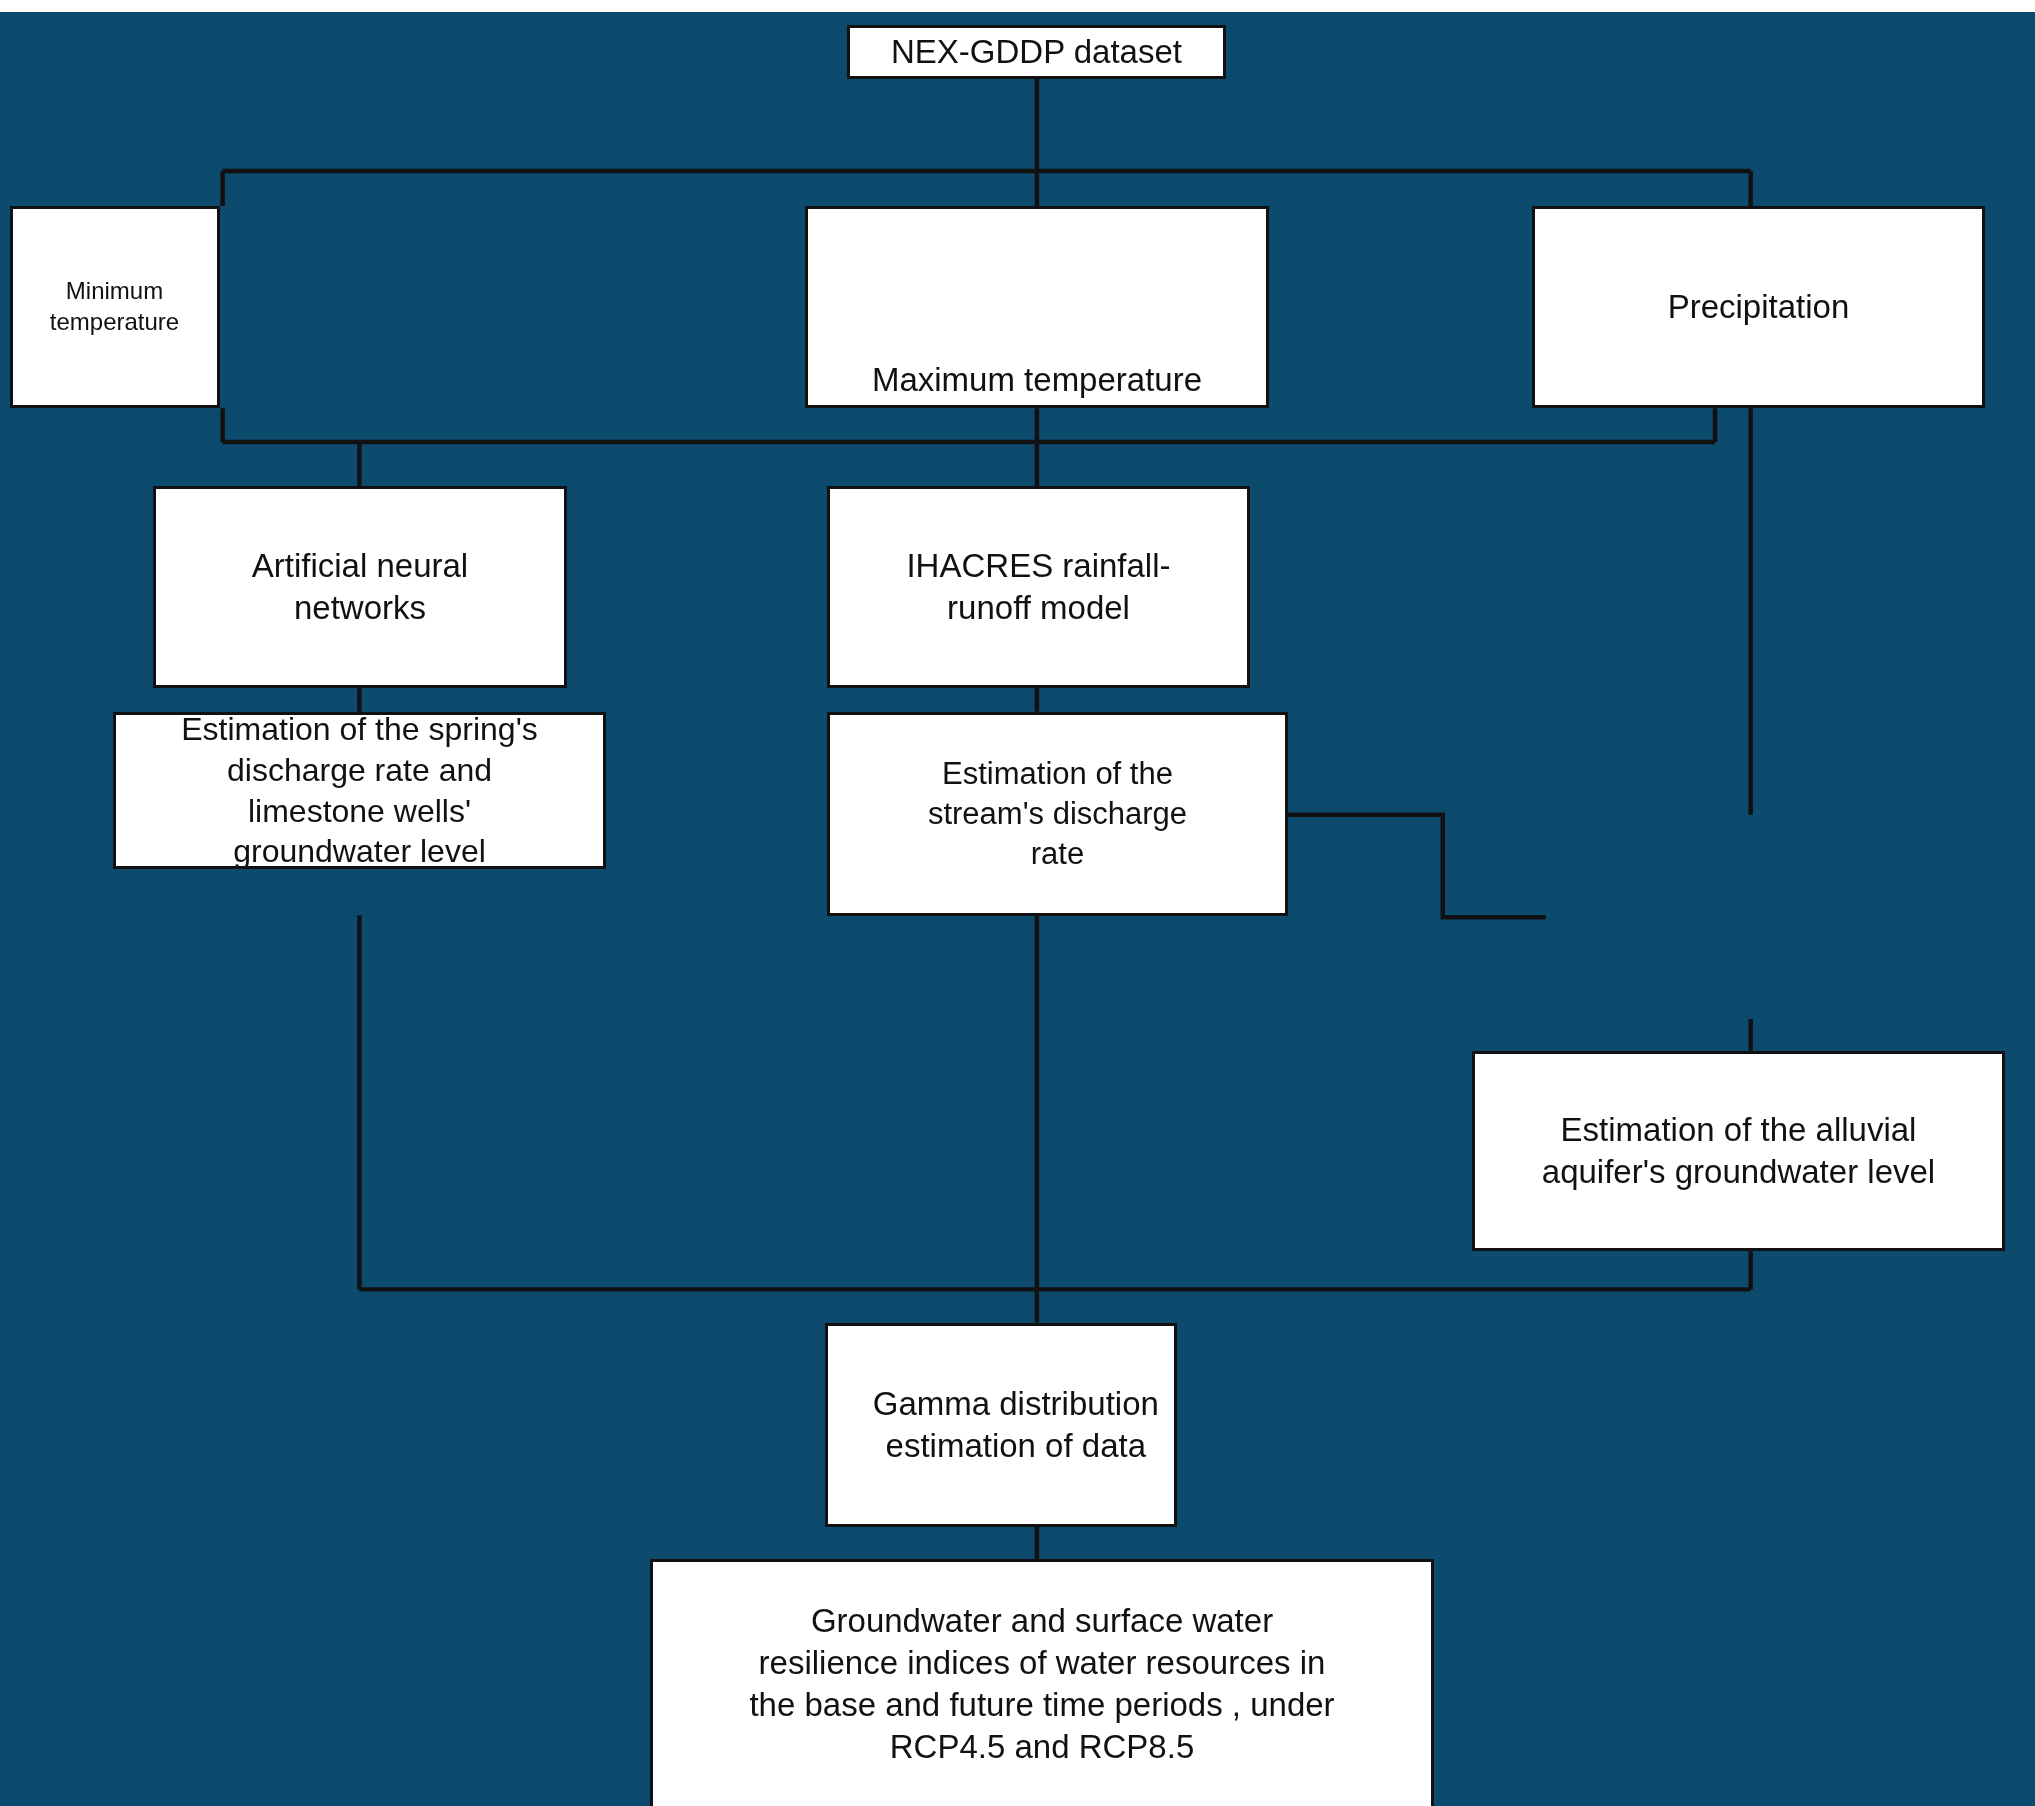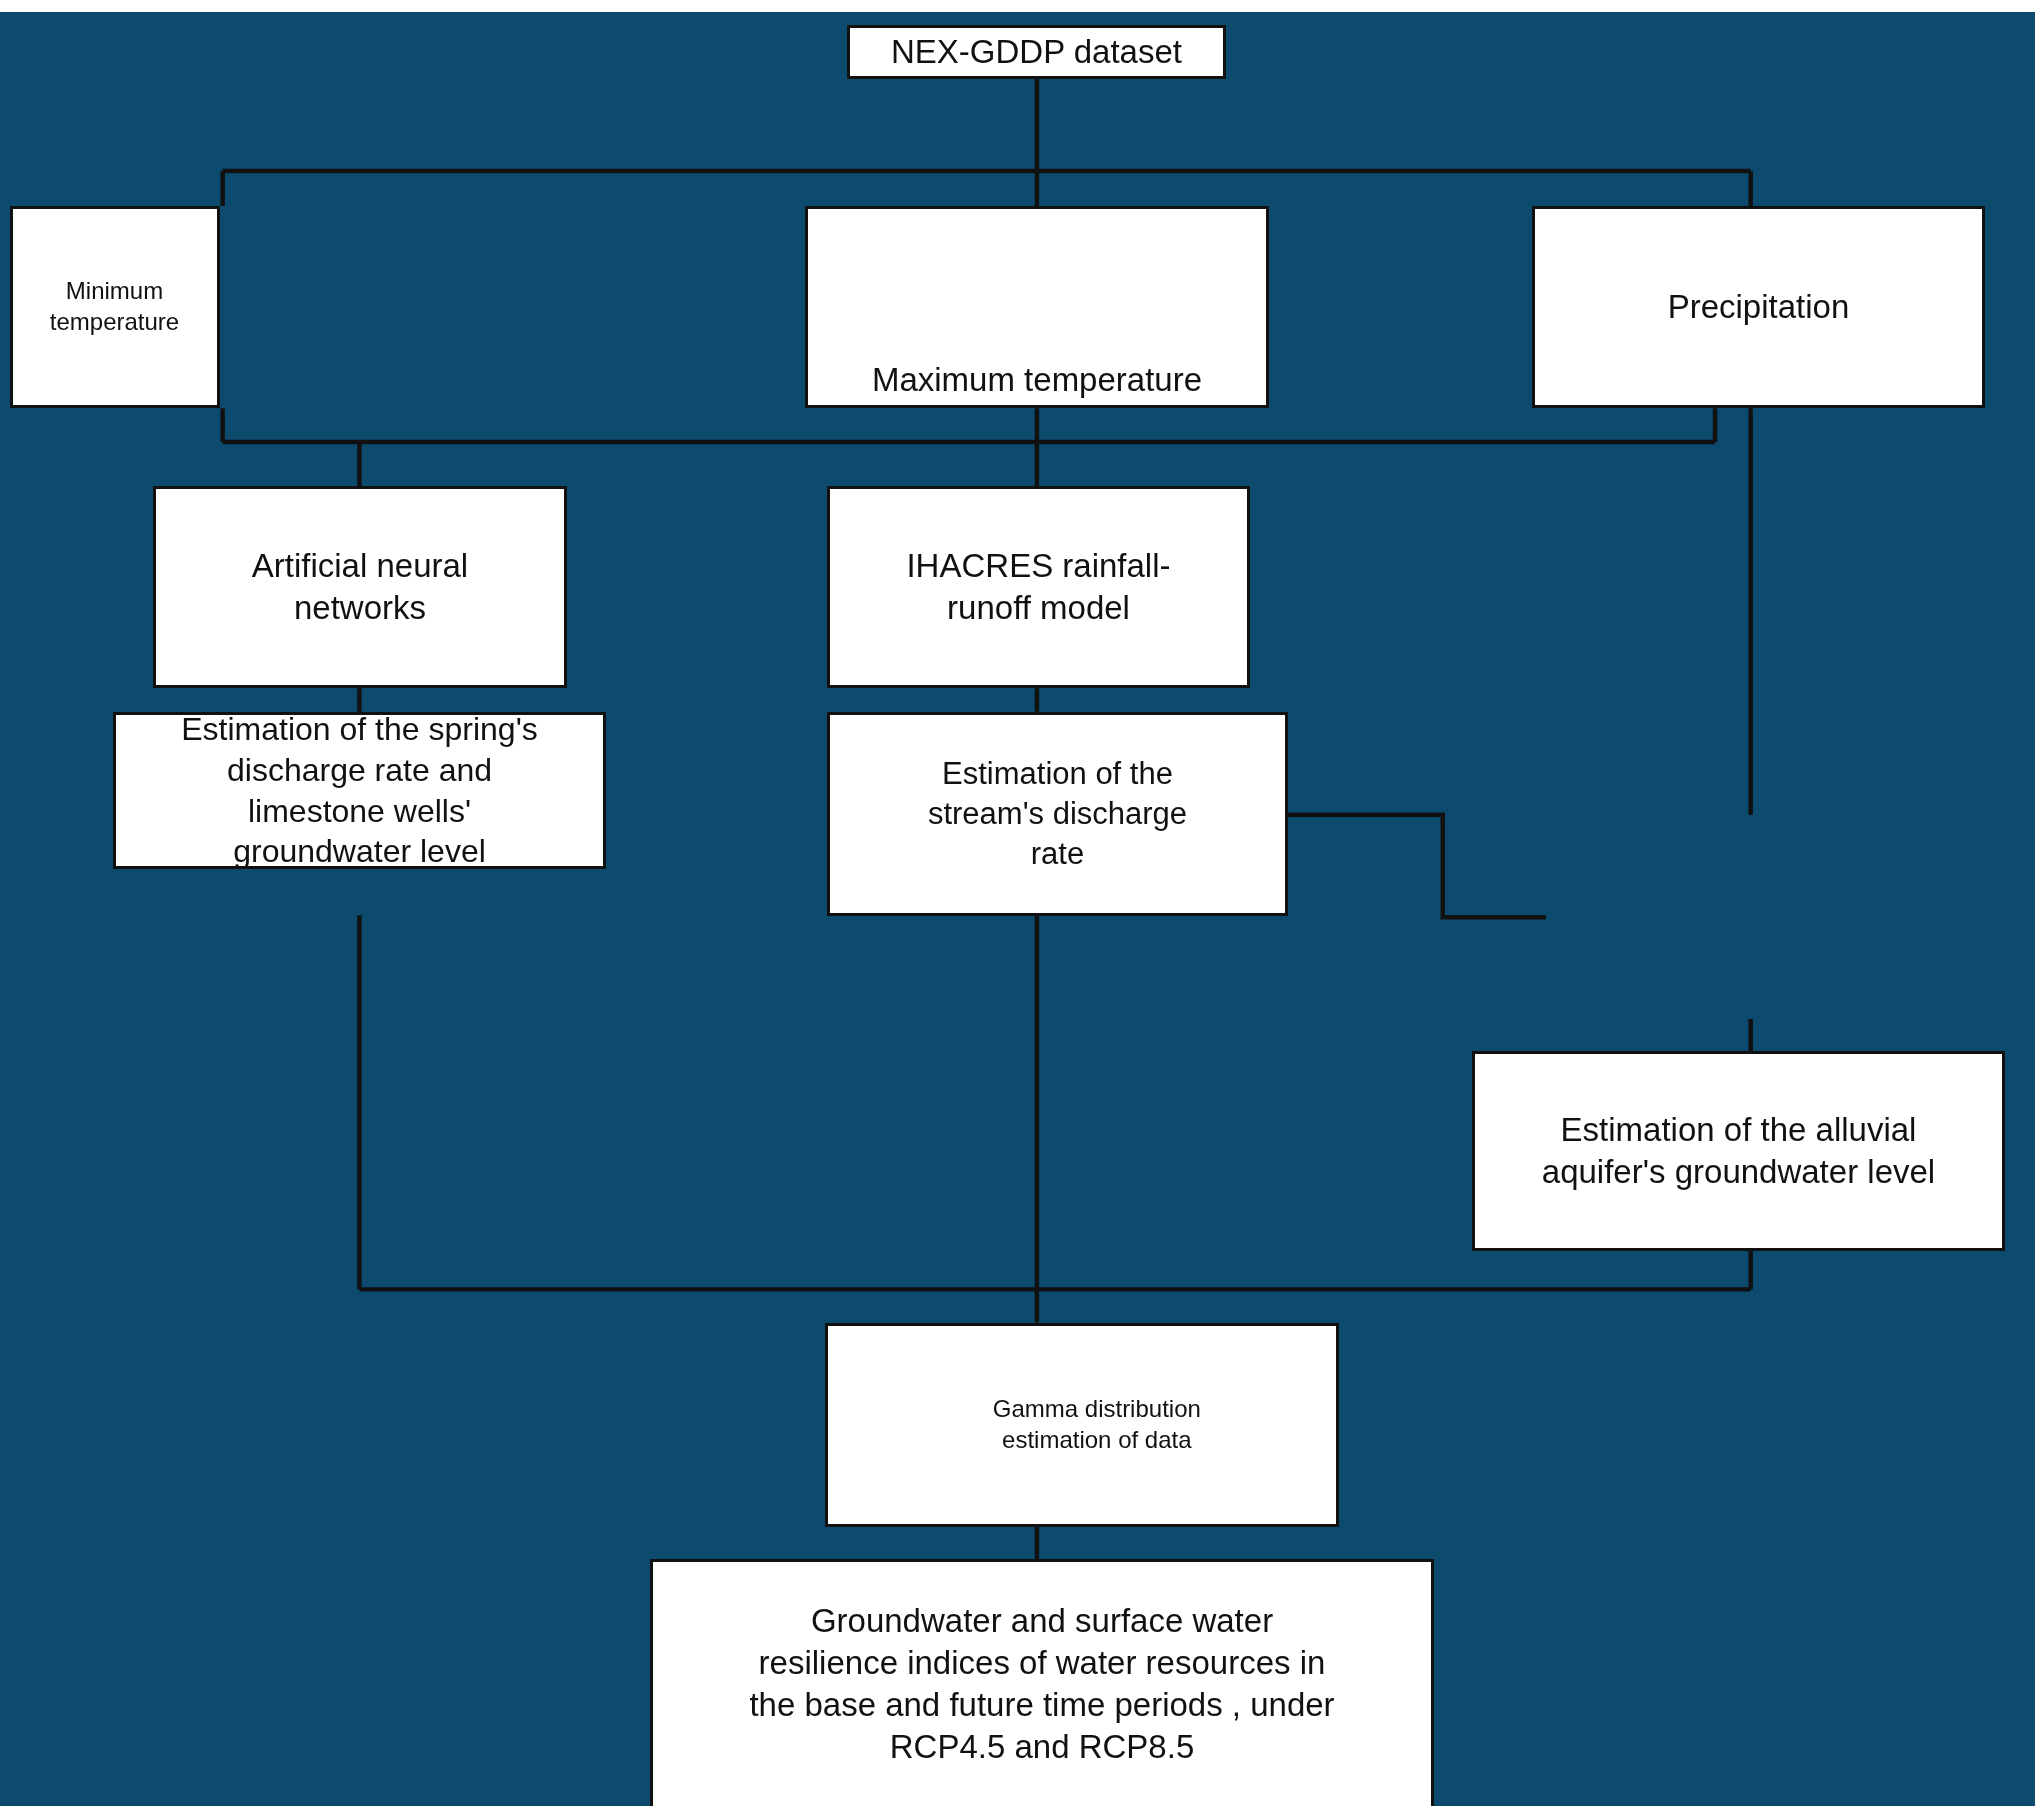--- a/index.html
+++ b/index.html
@@ -132,21 +132,21 @@
 stream's discharge
 rate</span>
   </div>
 
 
   <div class="node" style="left:1472px; top:1039px; width:533px; height:200px; font-size:33px;">
     <span class="node-text">Estimation of the alluvial
 aquifer's groundwater level</span>
   </div>
 
-  <div class="node" style="left:825px; top:1311px; width:514px; height:204px; font-size:24px;padding-left:36px;">
+  <div class="node" style="left:825px; top:1311px; width:352px; height:204px; font-size:33px;padding-left:36px;">
     <span class="node-text">Gamma distribution
 estimation of data</span>
   </div>
 
   <div class="node" style="left:650px; top:1547px; width:784px; height:250px; font-size:33px;">
     <span class="node-text">Groundwater and surface water
 resilience indices of water resources in
 the base and future time periods , under
 RCP4.5 and RCP8.5</span>
   </div>

